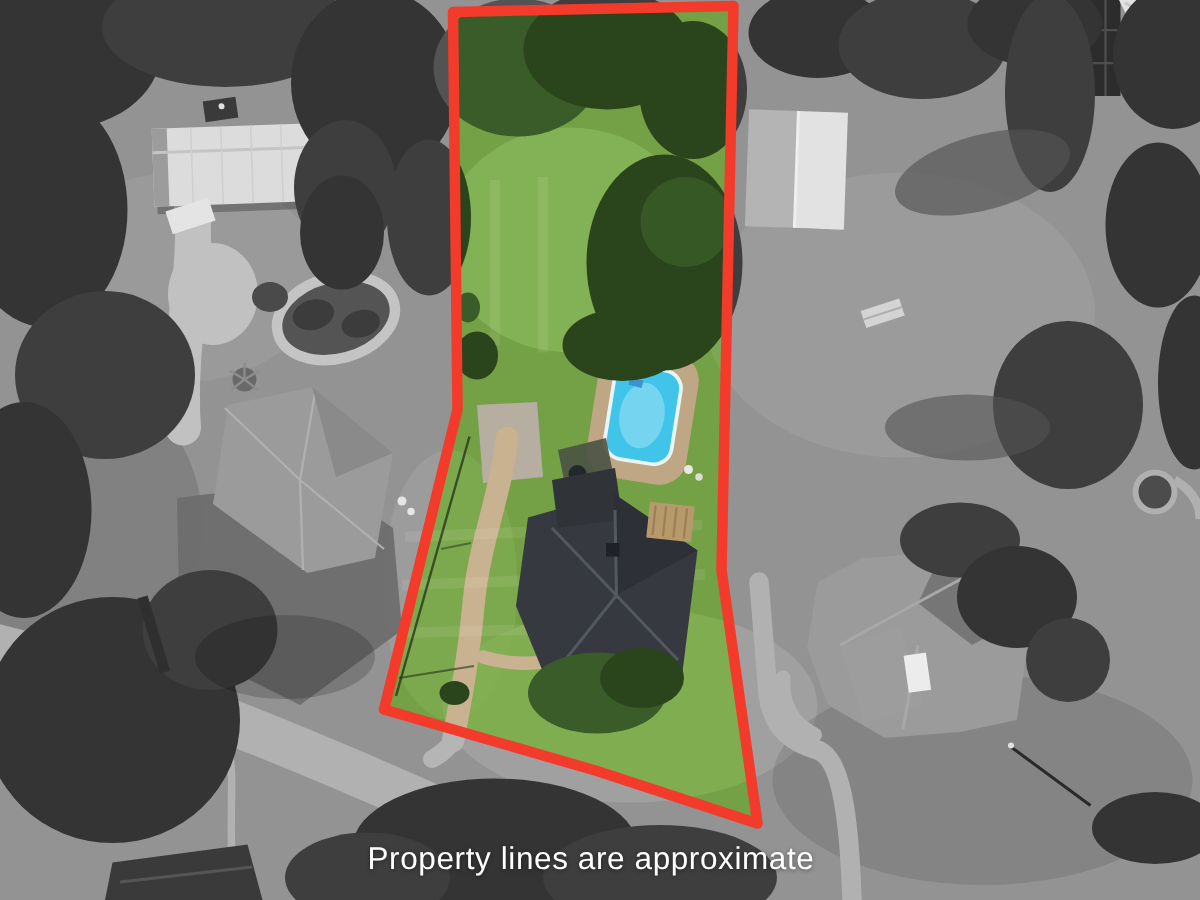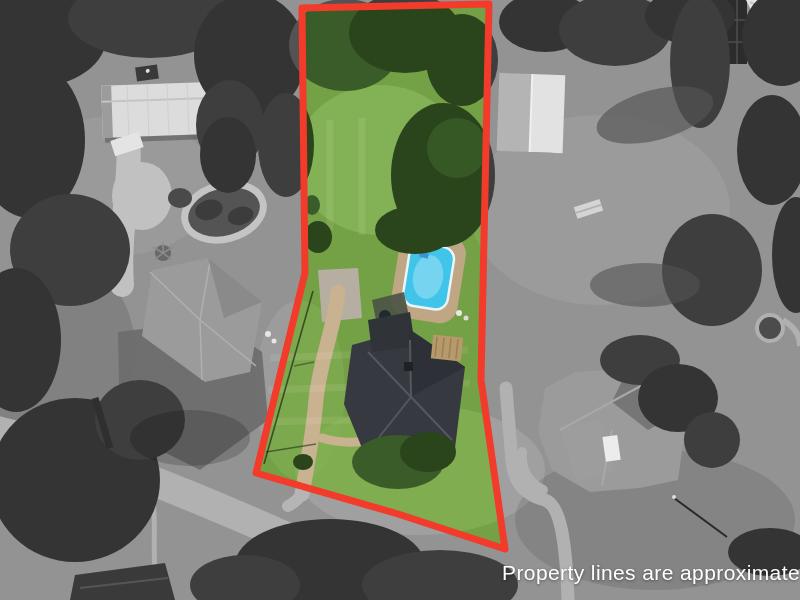--- a/index.html
+++ b/index.html
@@ -1,19 +1,19 @@
 <!DOCTYPE html>
 <html><head>
 <meta charset="utf-8">
 <style>
   html,body{margin:0;padding:0;background:#111;}
   #stage{position:relative;width:800px;height:600px;overflow:hidden;background:#777;
          font-family:"Liberation Sans",sans-serif;}
   #stage svg{position:absolute;left:0;top:0;display:block;}
-  .caption{position:absolute;left:0;right:0;top:561px;text-align:right;
+  .caption{position:absolute;left:0;right:12px;top:561px;text-align:center;
            font-size:21px;letter-spacing:.4px;color:var(--caption,#fff);
            text-shadow:0 1px 3px rgba(0,0,0,.45);user-select:none;}
   
   .grass{fill:var(--grass)}
   .grass-light{fill:var(--grass-light)}
   .tree{fill:var(--tree)}
   .tree-dark{fill:var(--tree-dark)}
   .tree-light{fill:var(--tree-light)}
   .road{stroke:var(--road);fill:none;stroke-linecap:round}
   .path{stroke:var(--road);fill:none;stroke-linecap:round}

